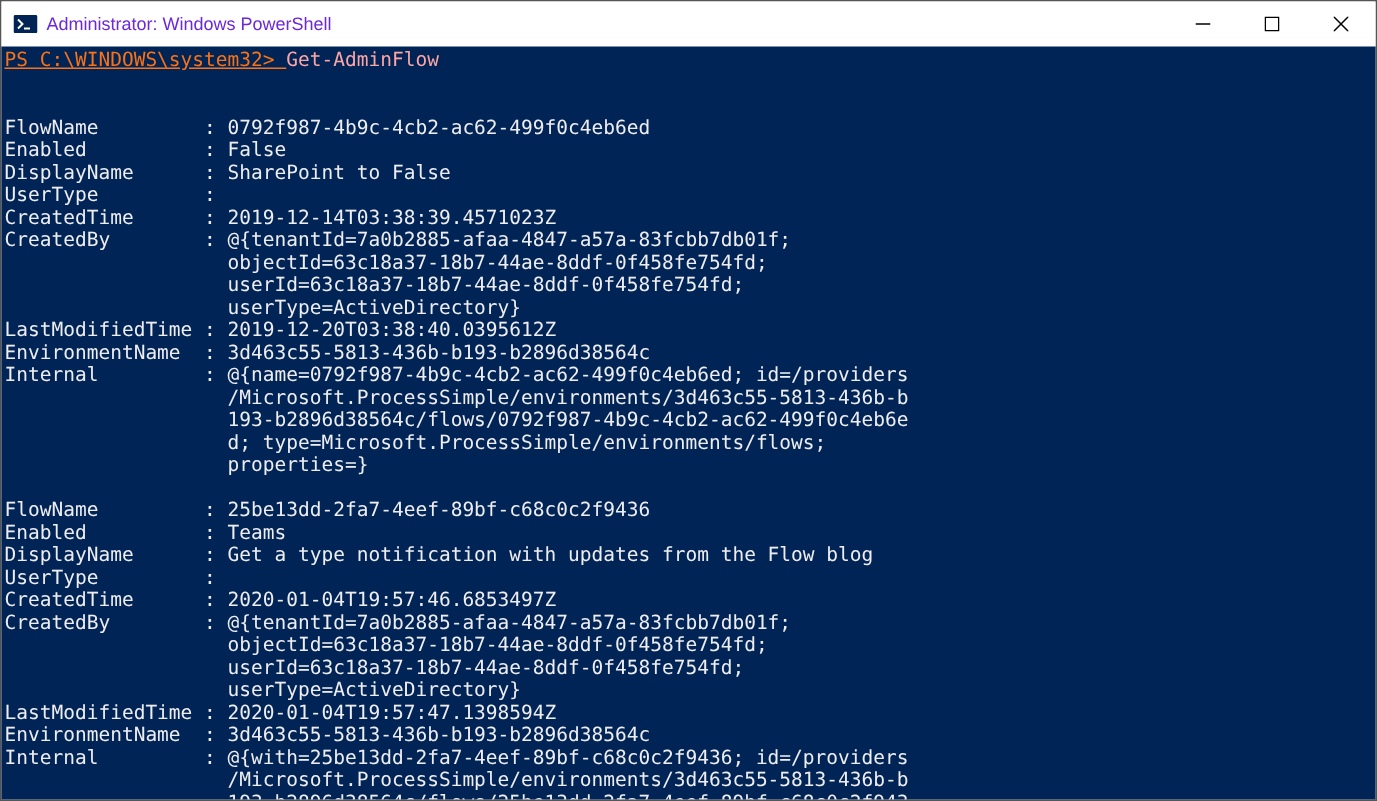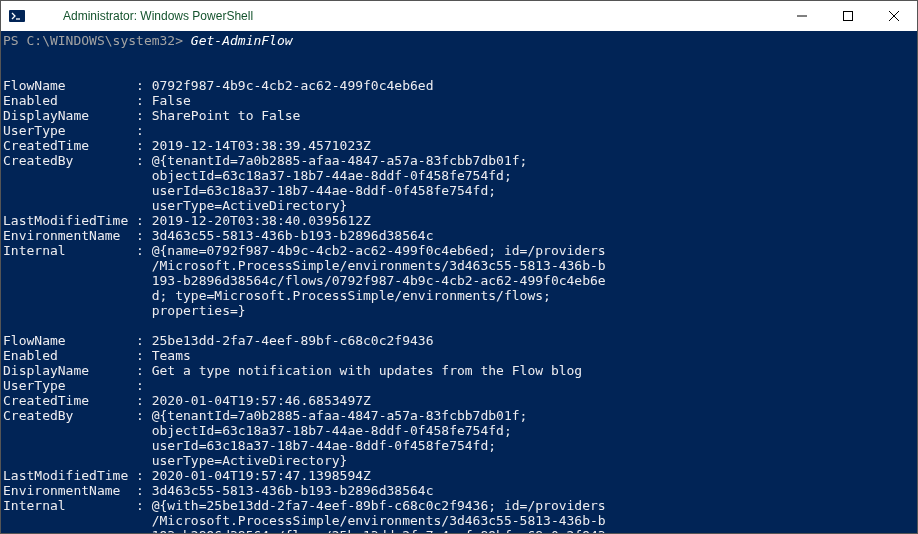--- a/index.html
+++ b/index.html
@@ -32,23 +32,22 @@
     .titlebar-icon {
       width: 16px;
       height: 16px;
       margin-right: 6px;
       display: inline-flex;
       align-items: center;
       justify-content: center;
     }
     .titlebar-title {
       font-size: 12px;
-      color: #14532d;
+      color: #6d28d9;
       flex: 1;
-      margin-left: 32px;
     }
     .titlebar-controls {
       display: flex;
       height: 100%;
     }
     .titlebar-btn {
       width: 46px;
       height: 100%;
       display: flex;
       align-items: center;
@@ -63,25 +62,25 @@
       background: #012456;
       color: #eeedf0;
       font-family: Consolas, "Lucida Console", monospace;
       font-size: 13px;
       line-height: 15px;
       padding: 2px 0 0 2px;
       overflow: hidden;
       white-space: pre;
     }
     .prompt-path {
-      color: #a3a3a3;
+      color: #f97316;
+      text-decoration: underline;
     }
     .prompt-cmd {
-      color: #ffffff;
-      font-style: italic;
+      color: #fca5a5;
     }
   </style>
 </head>
 <body>
 
 <div class="window">
   <div class="titlebar">
     <span class="titlebar-icon">
       <svg width="16" height="16" viewBox="0 0 16 16">
         <rect x="0" y="2" width="16" height="12" rx="1" fill="#012456"></rect>

